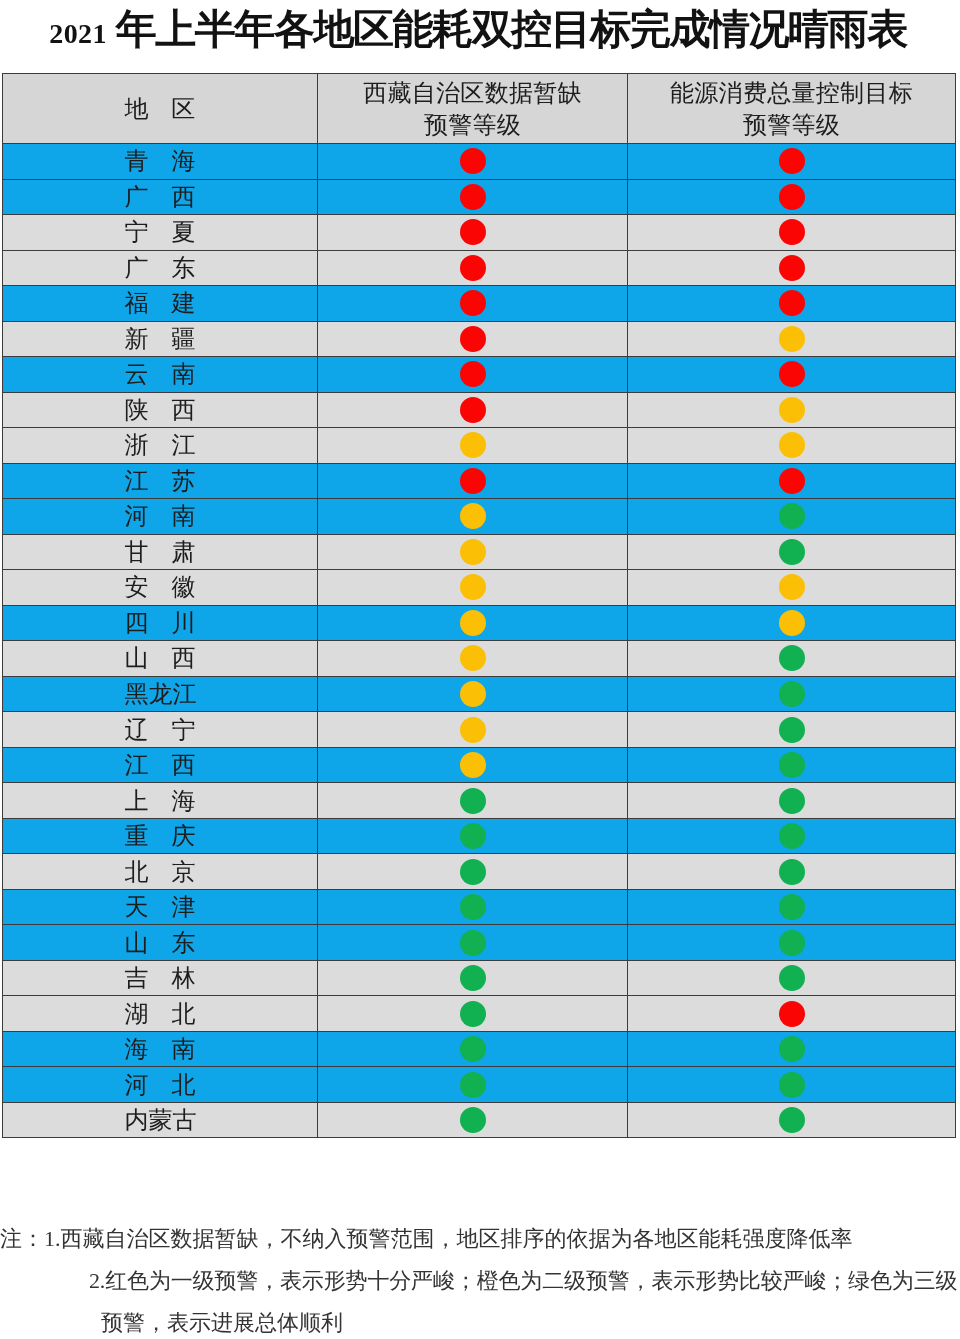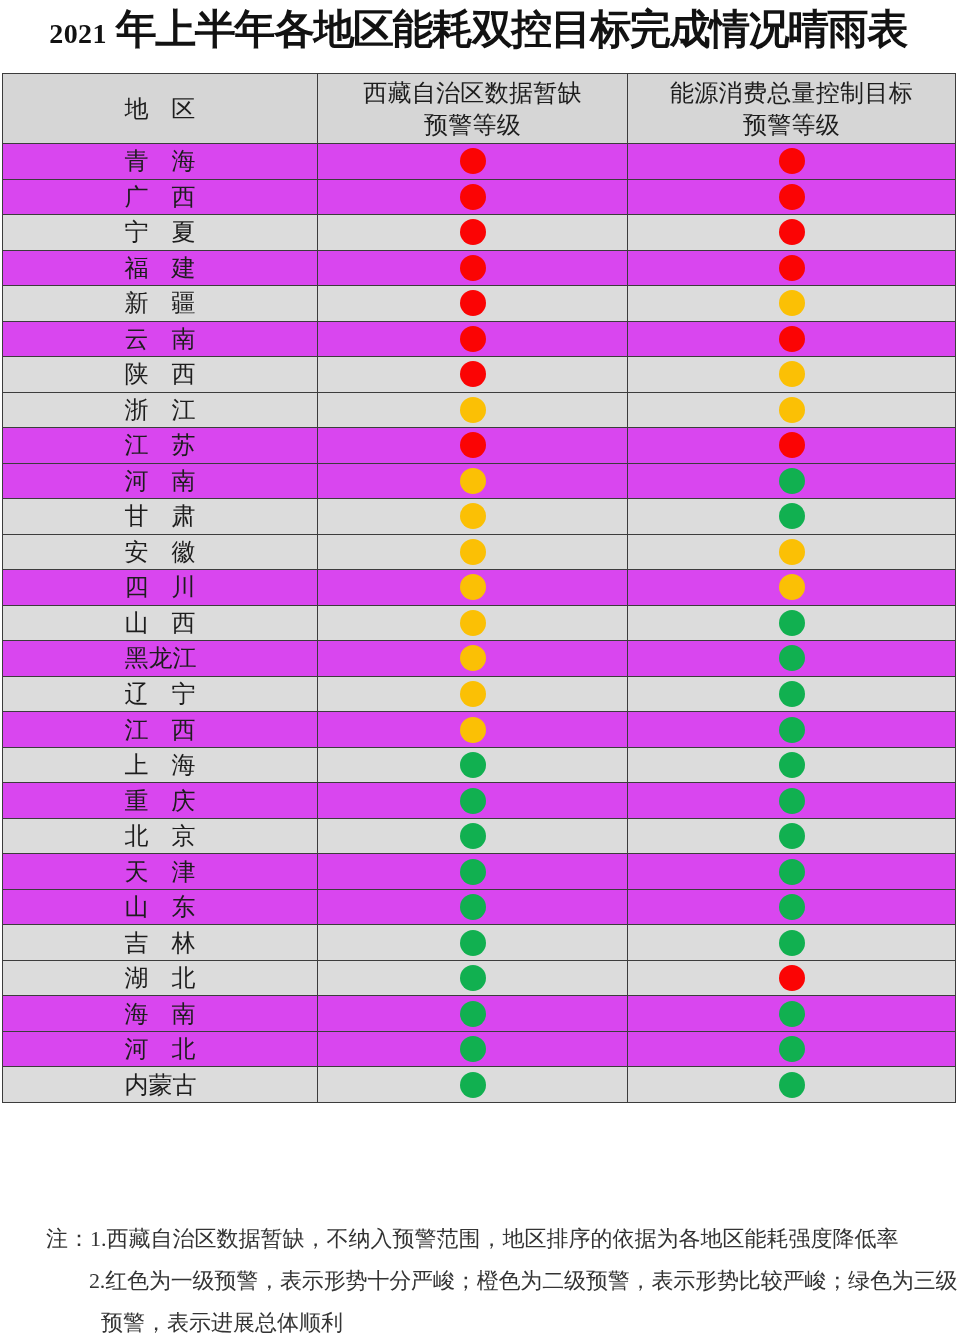--- a/index.html
+++ b/index.html
@@ -46,21 +46,21 @@
     font-weight:400;
     font-size:24px;
     line-height:32px;
     color:#1d1d1d;
     text-align:center;
     letter-spacing:0.3px;
   }
   .hdr-region span.jg { display:inline-block; width:71px; text-align:justify; text-align-last:justify; white-space:nowrap;font-family:Liberation Serif, serif; }
 
   tr.r { height:35.53px; }
-  tr.light td { background:#d946ef; }
+  tr.light td { background:#0ea5e9; }
   tr.dark  td { background:#dcdcdc; }
   td.region {
     text-align:center;
     vertical-align:middle;
     font-family:"Liberation Serif", serif;
     font-weight:400;
     font-size:24px;
     color:#1d1d1d;
   }
   .rname { display:inline-block; width:71px; text-align:justify; text-align-last:justify; white-space:nowrap; }
@@ -76,21 +76,21 @@
   
   .notes {
     position:absolute; left:0; top:1218px; width:960px;
     font-family:"Liberation Serif", serif;
     font-weight:400;
     font-size:22px;
     color:#333333;
   }
   .note-line { height:42px; line-height:42px; white-space:nowrap; }
   .note-line .lbl { display:inline-block; }
-  .n1 { padding-left:46px; }
+  .n1 { }
   .n2 { padding-left:89px; letter-spacing:-0.15px; }
   .n3 { padding-left:101px; }
 </style>
 </head>
 <body>
 
 <div id="page">
 
   <div class="title"><span class="t-num">2021</span><span class="t-cjk"> 年上半年各地区能耗双控目标完成情况晴雨表</span></div>
 
@@ -125,20 +125,25 @@
           <tr class="r light">
             <td class="region"><span class="rname">广西</span></td>
             <td class="dot"><span class="circ" style="background: rgb(251, 4, 4);"></span></td>
             <td class="dot"><span class="circ" style="background: rgb(251, 4, 4);"></span></td>
           </tr>
           <tr class="r dark">
             <td class="region"><span class="rname">宁夏</span></td>
             <td class="dot"><span class="circ" style="background: rgb(251, 4, 4);"></span></td>
             <td class="dot"><span class="circ" style="background: rgb(251, 4, 4);"></span></td>
           </tr>
+          <tr class="r dark">
+            <td class="region"><span class="rname">广东</span></td>
+            <td class="dot"><span class="circ" style="background: rgb(251, 4, 4);"></span></td>
+            <td class="dot"><span class="circ" style="background: rgb(251, 4, 4);"></span></td>
+          </tr>
           <tr class="r light">
             <td class="region"><span class="rname">福建</span></td>
             <td class="dot"><span class="circ" style="background: rgb(251, 4, 4);"></span></td>
             <td class="dot"><span class="circ" style="background: rgb(251, 4, 4);"></span></td>
           </tr>
           <tr class="r dark">
             <td class="region"><span class="rname">新疆</span></td>
             <td class="dot"><span class="circ" style="background: rgb(251, 4, 4);"></span></td>
             <td class="dot"><span class="circ" style="background: rgb(251, 192, 5);"></span></td>
           </tr>

